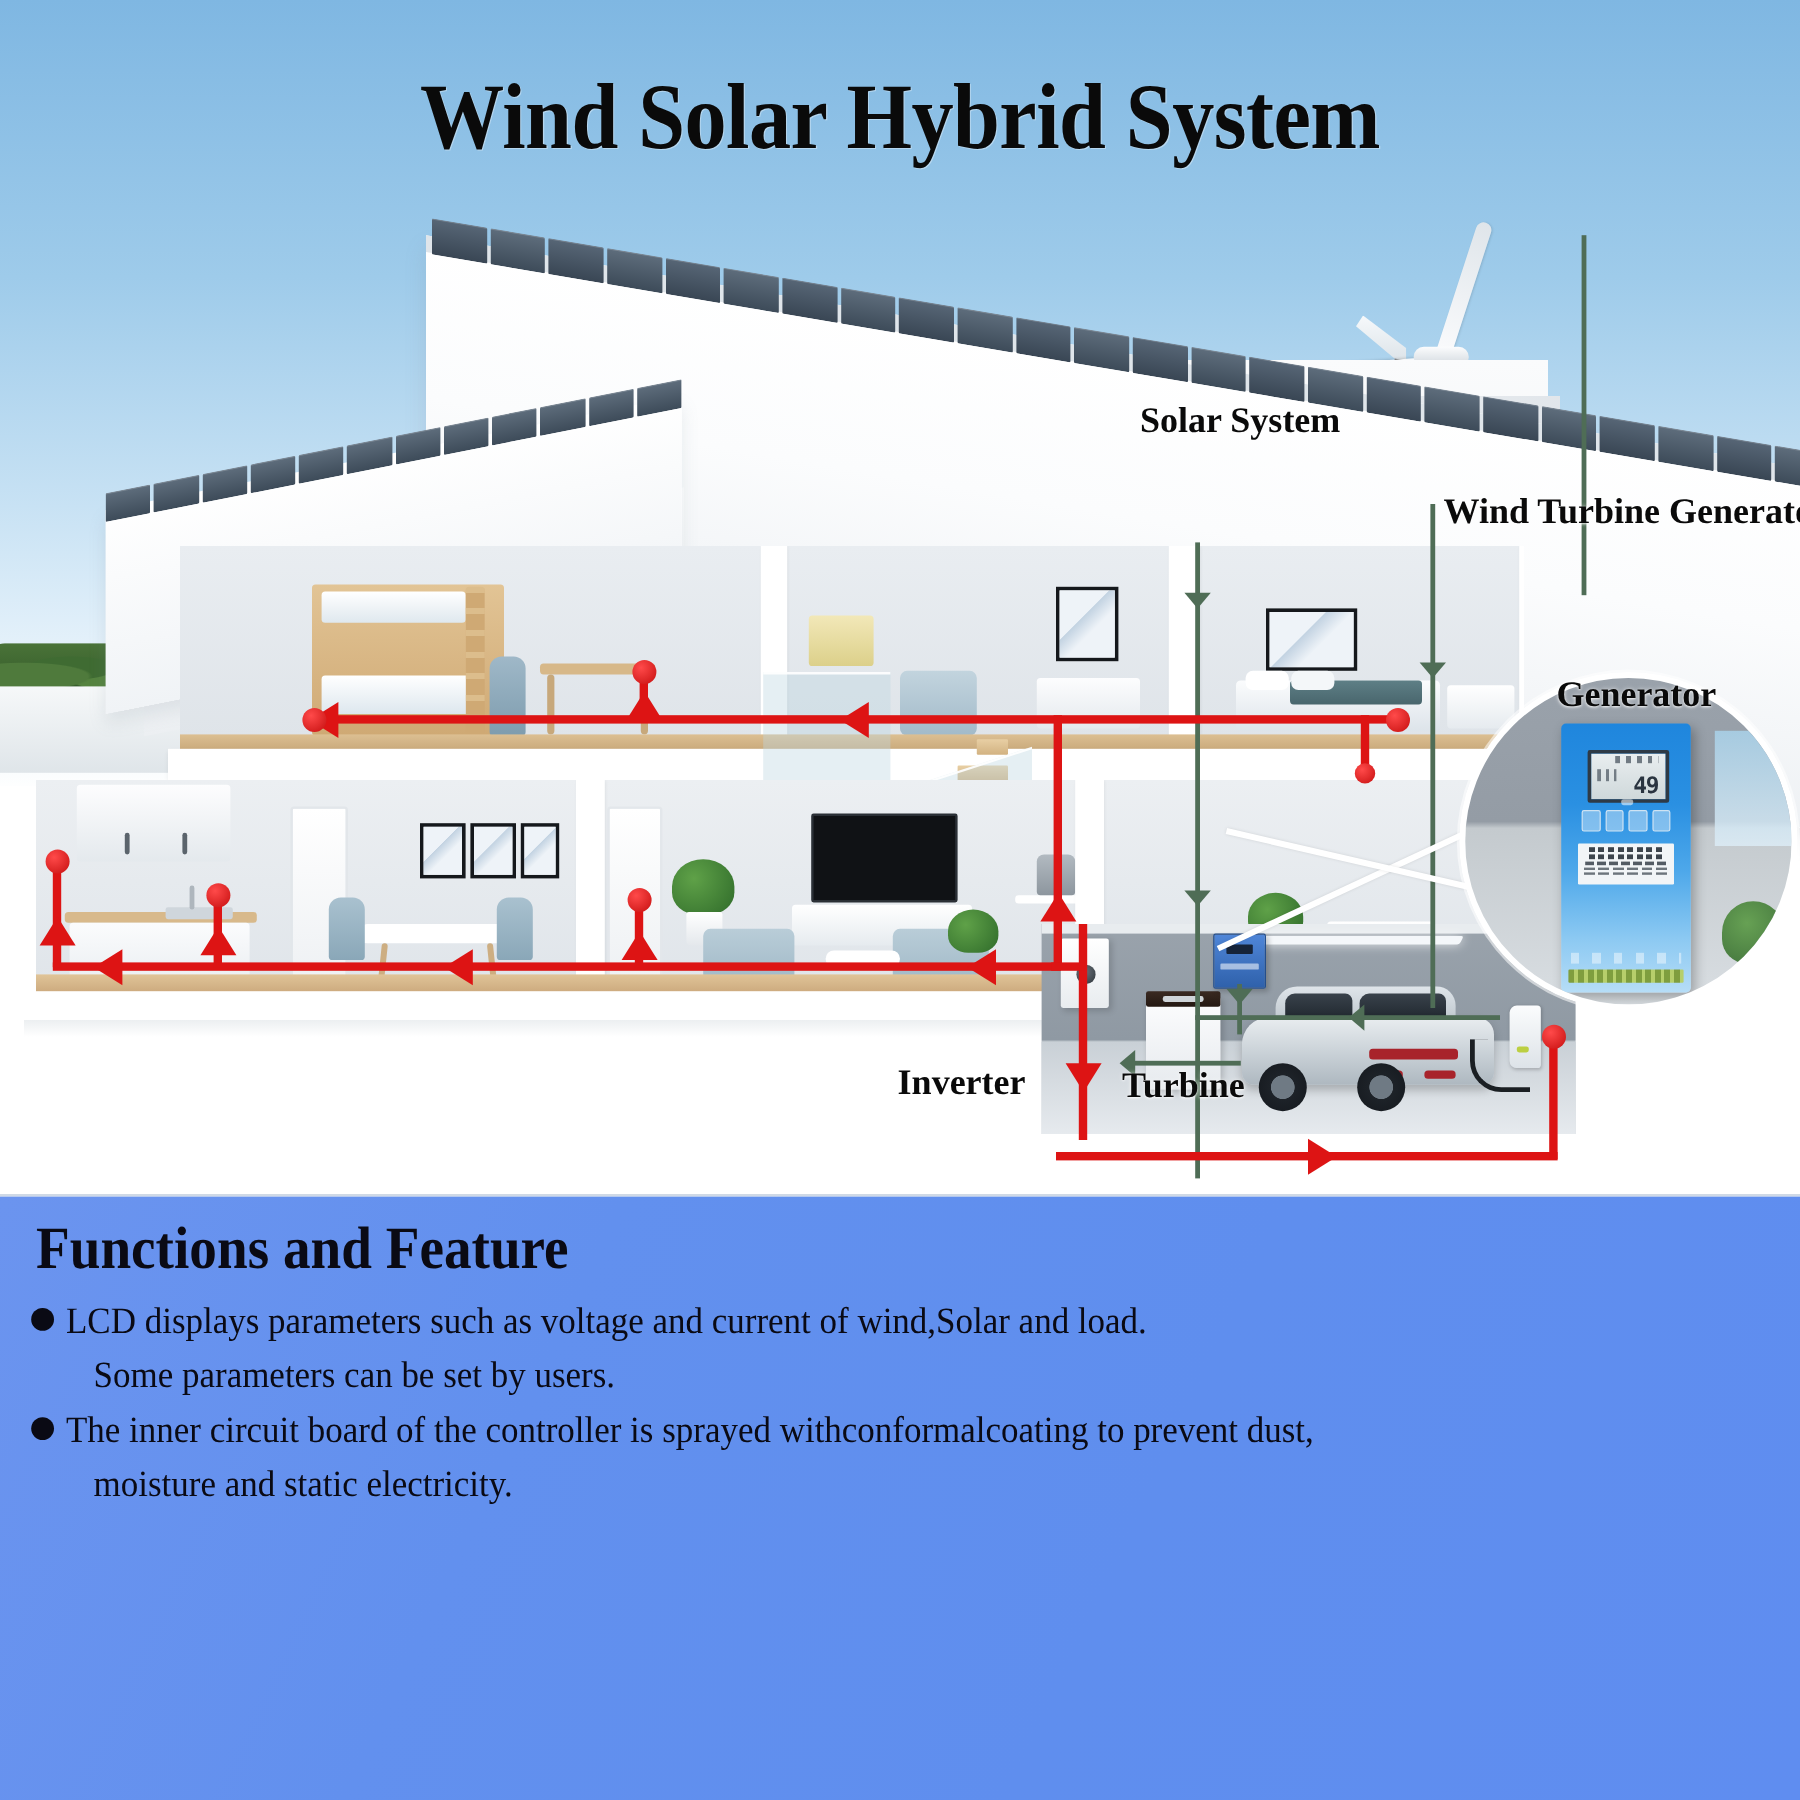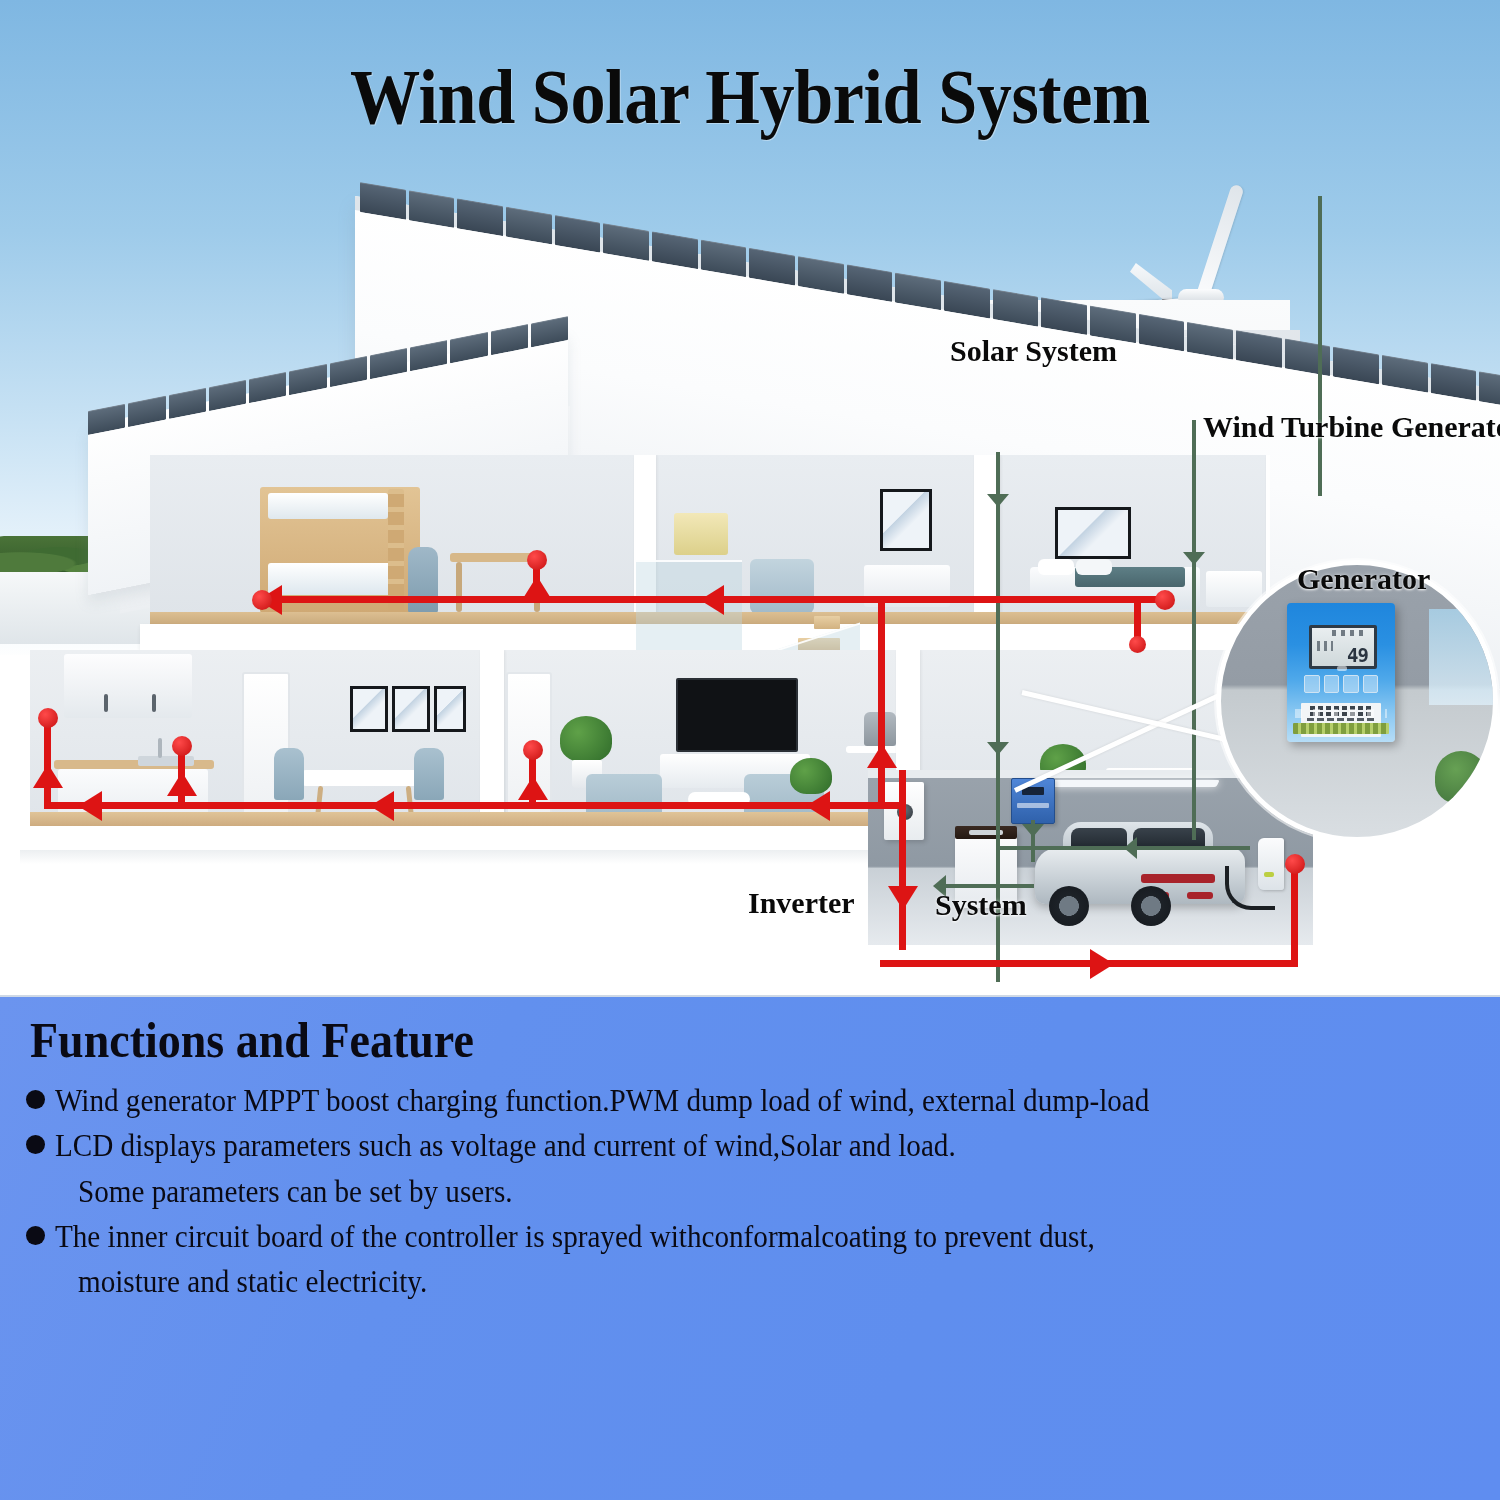--- a/index.html
+++ b/index.html
@@ -169,21 +169,21 @@
 
   
   .leader{position:absolute;background:#ffffff;height:5px;transform-origin:0 50%;box-shadow:0 0 3px rgba(0,0,0,.10);}
   .inset{position:absolute;left:1216px;top:560px;width:282px;height:282px;border-radius:50%;overflow:hidden;
      border:5px solid #ffffff;box-sizing:border-box;
      background:linear-gradient(180deg,#9aa2ab 0%,#949ca5 44%,#c4cace 46%,#d9dee2 100%);
      box-shadow:0 0 0 2px rgba(255,255,255,.55);}
   .insetPlant{position:absolute;right:6px;bottom:34px;width:52px;height:52px;border-radius:50% 50% 40% 40%;
      background:radial-gradient(circle at 40% 35%,#5b9b45,#2e6428);opacity:.9;}
   .insetWin{position:absolute;right:0;top:44px;width:64px;height:96px;background:linear-gradient(180deg,#a9d2ea,#dcecf6);opacity:.85;}
-  .ctrl{position:absolute;left:66px;top:38px;width:108px;height:139px;border-radius:4px;
+  .ctrl{position:absolute;left:80px;top:38px;width:108px;height:224px;border-radius:4px;
      background:linear-gradient(180deg,#1f86dd 0%,#2a90e2 30%,#4ea8ea 55%,#8cc9f2 80%,#b6ddf7 100%);
      box-shadow:3px 4px 10px rgba(0,0,0,.28);}
   .ctrl .lcd{position:absolute;left:22px;top:22px;width:62px;height:38px;border:3px solid #2e3a46;border-radius:2px;
      background:linear-gradient(180deg,#e9eef0,#cfd8da);}
   .ctrl .lcdNum{position:absolute;right:6px;bottom:1px;font-family:"DejaVu Sans Mono",monospace;font-weight:bold;
      font-size:19px;color:#2a3440;letter-spacing:-1px;line-height:1;}
   .ctrl .lcdIcons{position:absolute;left:20px;top:2px;width:36px;height:6px;
      background:repeating-linear-gradient(90deg,#4a5560 0 4px,transparent 4px 9px);opacity:.75;}
   .ctrl .lcdL{position:absolute;left:5px;top:13px;width:16px;height:10px;
      background:repeating-linear-gradient(90deg,#46515c 0 3px,transparent 3px 7px);opacity:.7;}
@@ -502,31 +502,27 @@
         </div>
         <div class="miniRow"></div>
         <div class="term"></div>
       </div>
     </div>
 
     <div class="dlabel" style="left:950px;top:334px;font-size:30px;">Solar System</div>
     <div class="dlabel" style="left:1203px;top:410px;font-size:30px;">Wind Turbine Generator</div>
     <div class="dlabel" style="left:1297px;top:562px;font-size:30px;">Generator</div>
     <div class="dlabel" style="left:748px;top:886px;font-size:30px;">Inverter</div>
-    <div class="dlabel" style="left:935px;top:888px;font-size:30px;">System</div>
+    <div class="dlabel" style="left:935px;top:888px;font-size:30px;">Turbine</div>
   </div>
 
   <div class="features">
     <div class="fTitle">Functions and Feature</div>
     <div class="fList">
 
-      <div class="fItem">
-        <div class="fBullet"></div>
-        <div class="fText">Wind generator MPPT boost charging function.PWM dump load of wind, external dump-load</div>
-      </div>
 
 
 
       <div class="fItem">
         <div class="fBullet"></div>
         <div class="fText">LCD displays parameters such as voltage and current of wind,Solar and load.</div>
       </div>
       <div class="fCont">Some parameters can be set by users.</div>
 
 

